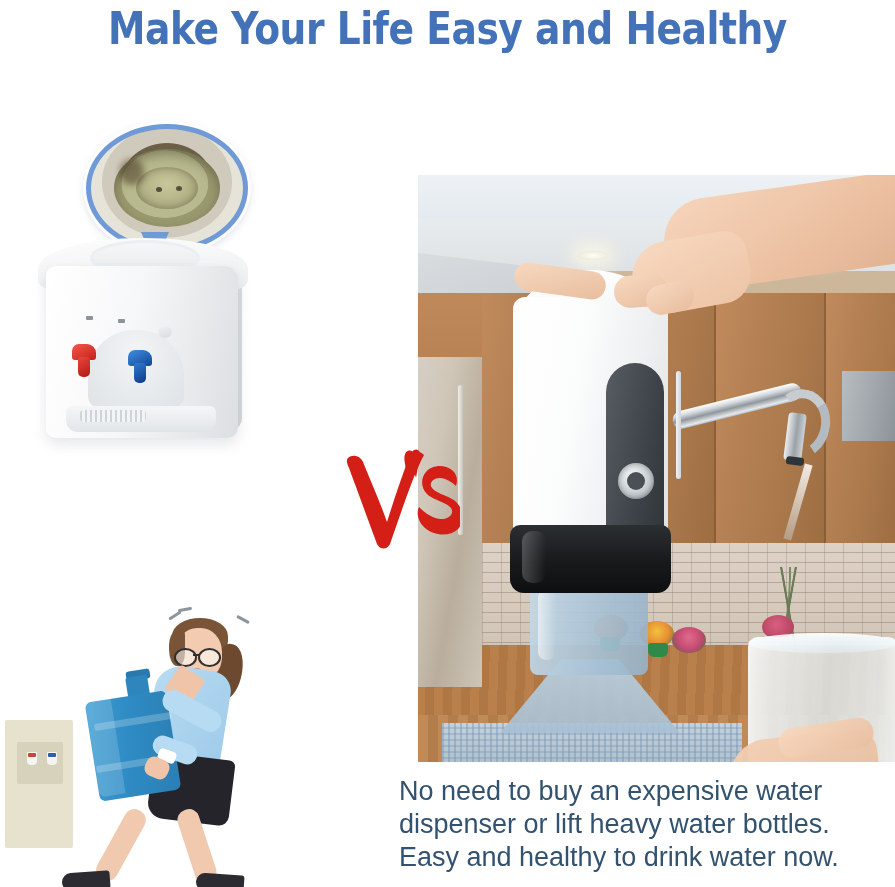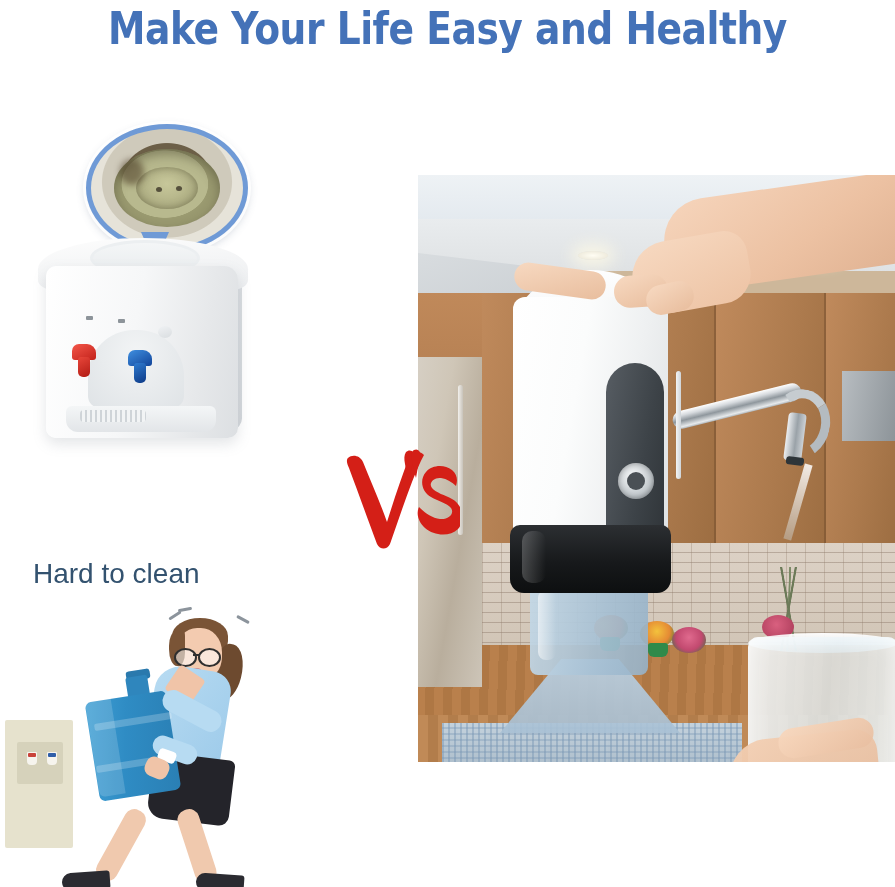--- a/index.html
+++ b/index.html
@@ -529,21 +529,20 @@
           <div class="stem"></div>
       </div>
       <div class="tap tap-cold">
         <div class="head"></div>
           <div class="stem"></div>
       </div>
       <div class="cooler-tray"></div>
       <div class="cooler-grate"></div>
     </div>
 
-    <div class="cap cap-clean">Hard to clean</div>
 
     <div class="woman-scene">
       <div class="mini-dispenser">
         <div class="mini-panel"></div>
         <div class="mini-cup c1">
             <i></i>
           </div>
         <div class="mini-cup c2">
             <i></i>
           </div>
@@ -664,14 +663,19 @@
     <div class="finger fg1"></div>
     <div class="finger fg2"></div>
     <div class="finger fg3"></div>
 
     <div class="glass-rim"></div>
     <div class="glass"></div>
     <div class="hand-glass"></div>
     <div class="thumb"></div>
   </div>
 
+  <div class="bottom-text">
+    <div>No need to buy an expensive water</div>
+    <div>dispenser or lift heavy water bottles.</div>
+    <div>Easy and healthy to drink water now.</div>
+  </div>
 
 </div>
 
 </body></html>

